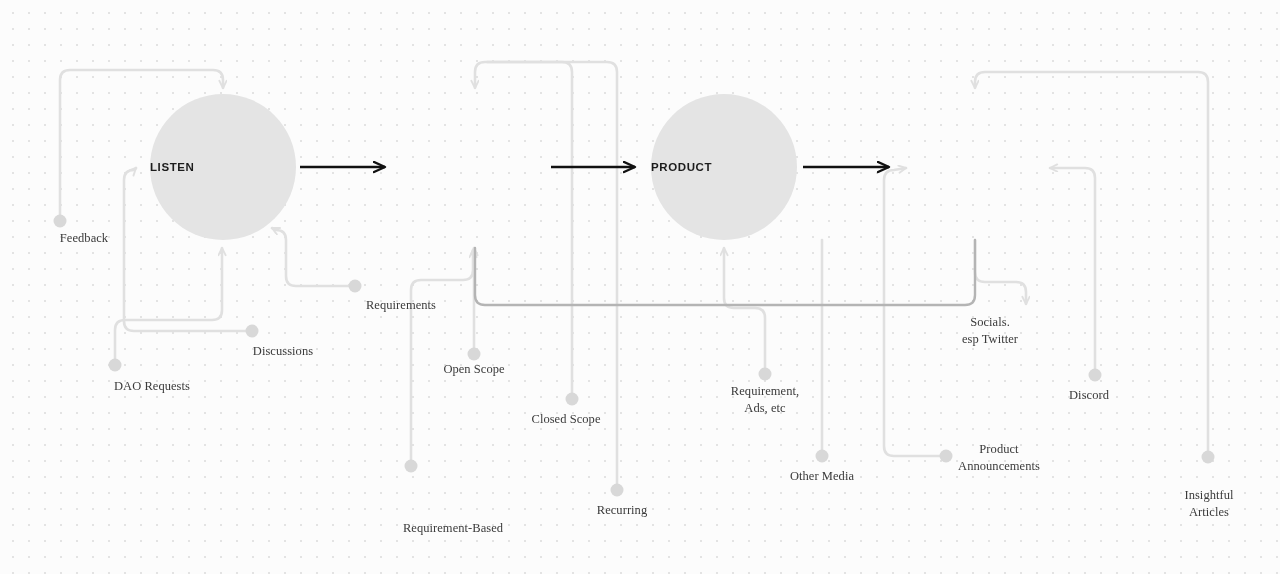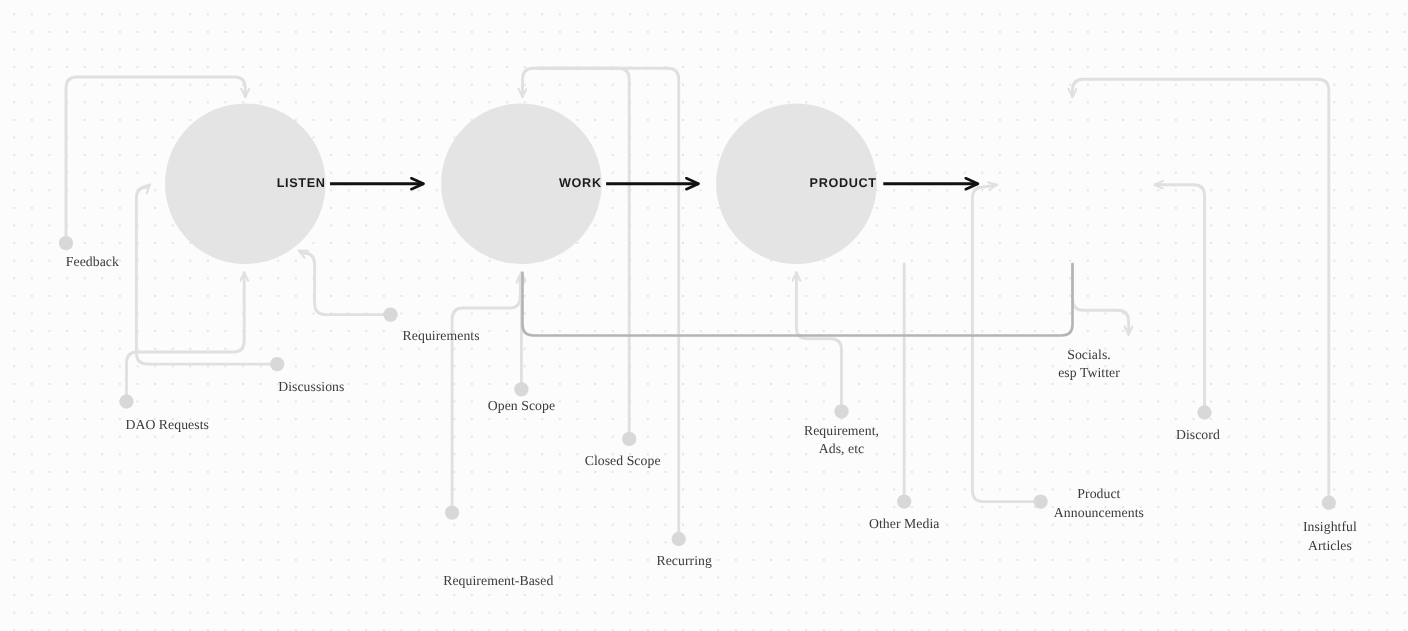--- a/index.html
+++ b/index.html
@@ -24,21 +24,21 @@
     top: 0;
     width: 1280px;
     height: 574px;
   }
   .node {
     position: absolute;
     border-radius: 50%;
     background: #e4e4e4;
     display: flex;
     align-items: center;
-    justify-content: flex-end;
+    justify-content: flex-start;
   }
   .node-label {
     font-size: 11.5px;
     font-weight: bold;
     color: #1c1c1c;
     letter-spacing: 0.6px;
     text-align: center;
     white-space: nowrap;
   }
   .endpoint-label {
@@ -123,39 +123,36 @@
       <circle cx="1026" cy="305" r="0.1"></circle>
       <circle cx="946" cy="456" r="6.5"></circle>
       <circle cx="1095" cy="375" r="6.5"></circle>
       <circle cx="1208" cy="457" r="6.5"></circle>
     </g>
   </svg>
 
   <div class="node" style="left:150px; top:94px; width:146px; height:146px;">
     <span class="node-label">LISTEN</span>
   </div>
-  <div class="node" style="left:401px; top:94px; width:146px; height:146px;">
-    <span class="node-label">WORK</span>
-  </div>
   <div class="node" style="left:651px; top:94px; width:146px; height:146px;">
     <span class="node-label">PRODUCT</span>
   </div>
 
   <div class="endpoint-label" style="left:84px; top:230px;">Feedback</div>
   <div class="endpoint-label" style="left:152px; top:378px;">DAO Requests</div>
   <div class="endpoint-label" style="left:283px; top:343px;">Discussions</div>
   <div class="endpoint-label" style="left:357px; top:297px;margin-left:44px;">Requirements</div>
   <div class="endpoint-label" style="left:474px; top:361px;">Open Scope</div>
   <div class="endpoint-label" style="left:453px; top:489px;margin-top:31px;">Requirement-Based</div>
   <div class="endpoint-label" style="left:566px; top:411px;">Closed Scope</div>
   <div class="endpoint-label" style="left:622px; top:502px;">Recurring</div>
   <div class="endpoint-label" style="left:765px; top:383px;">Requirement,
 Ads, etc</div>
   <div class="endpoint-label" style="left:822px; top:468px;">Other Media</div>
   <div class="endpoint-label" style="left:990px; top:314px;">Socials.
 esp Twitter</div>
   <div class="endpoint-label" style="left:999px; top:441px;">Product
 Announcements</div>
   <div class="endpoint-label" style="left:1089px; top:387px;">Discord</div>
-  <div class="endpoint-label" style="left:1209px; top:471px;">Insightful
+  <div class="endpoint-label" style="left:1209px; top:487px;">Insightful
 Articles</div>
 
 </div>
 
 </body></html>

